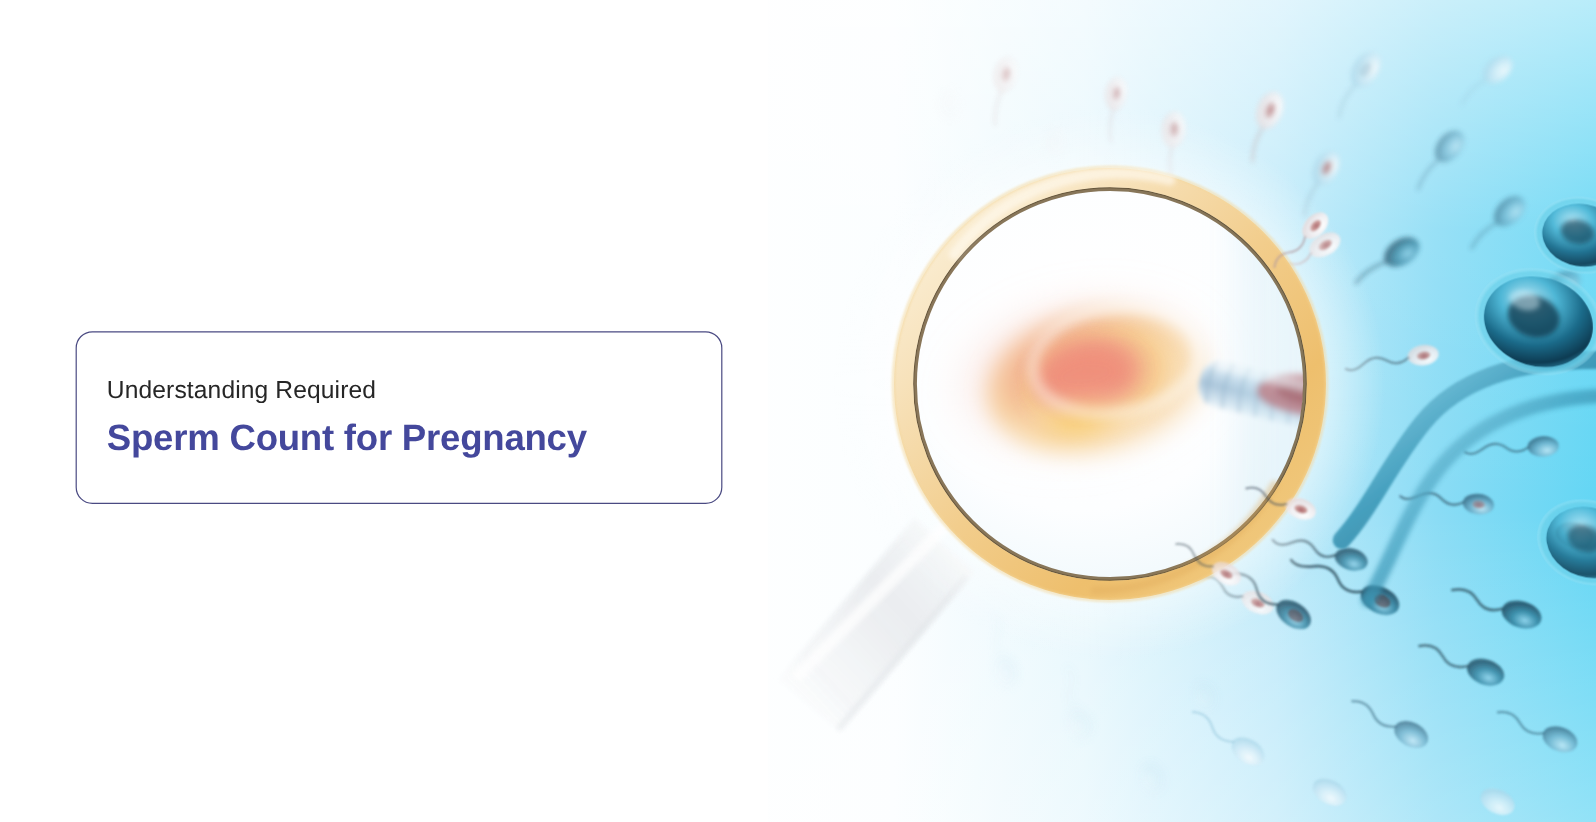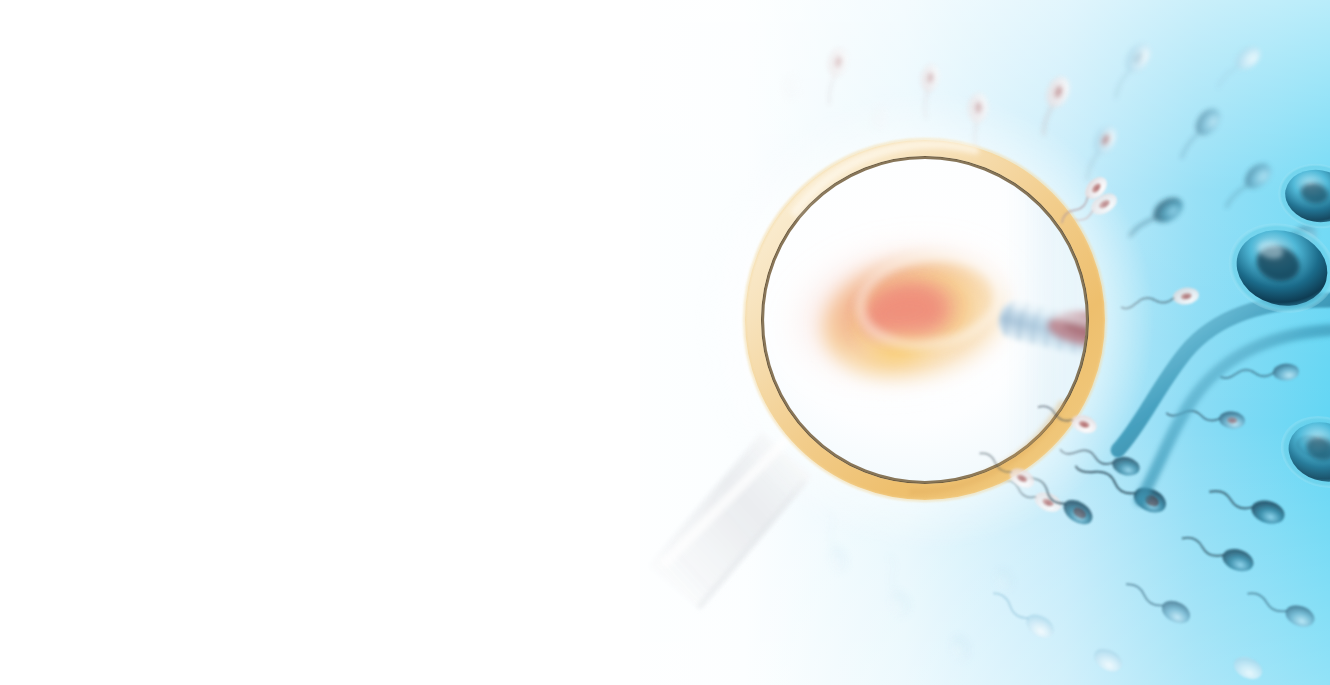--- a/index.html
+++ b/index.html
@@ -483,14 +483,18 @@
           <ellipse cx="0" cy="0" rx="6" ry="3.8" fill="url(#headRedCore)" opacity="0.7"></ellipse>
           <path d="M12 0 q10 -7 19 0 t18 0" stroke="#43515e" stroke-width="1.9" fill="none" opacity="0.5"></path>
         </g>
       </g>
     </g>
 
     <rect x="0" y="0" width="640" height="685" fill="#ffffff"></rect>
     <rect x="620" y="0" width="150" height="685" fill="url(#bgWash)" opacity="0"></rect>
   </svg>
 
+  <div id="text-card">
+    <div id="eyebrow">Understanding Required</div>
+    <div id="headline">Sperm Count for Pregnancy</div>
+  </div>
 
 </div>
 
 </body></html>

